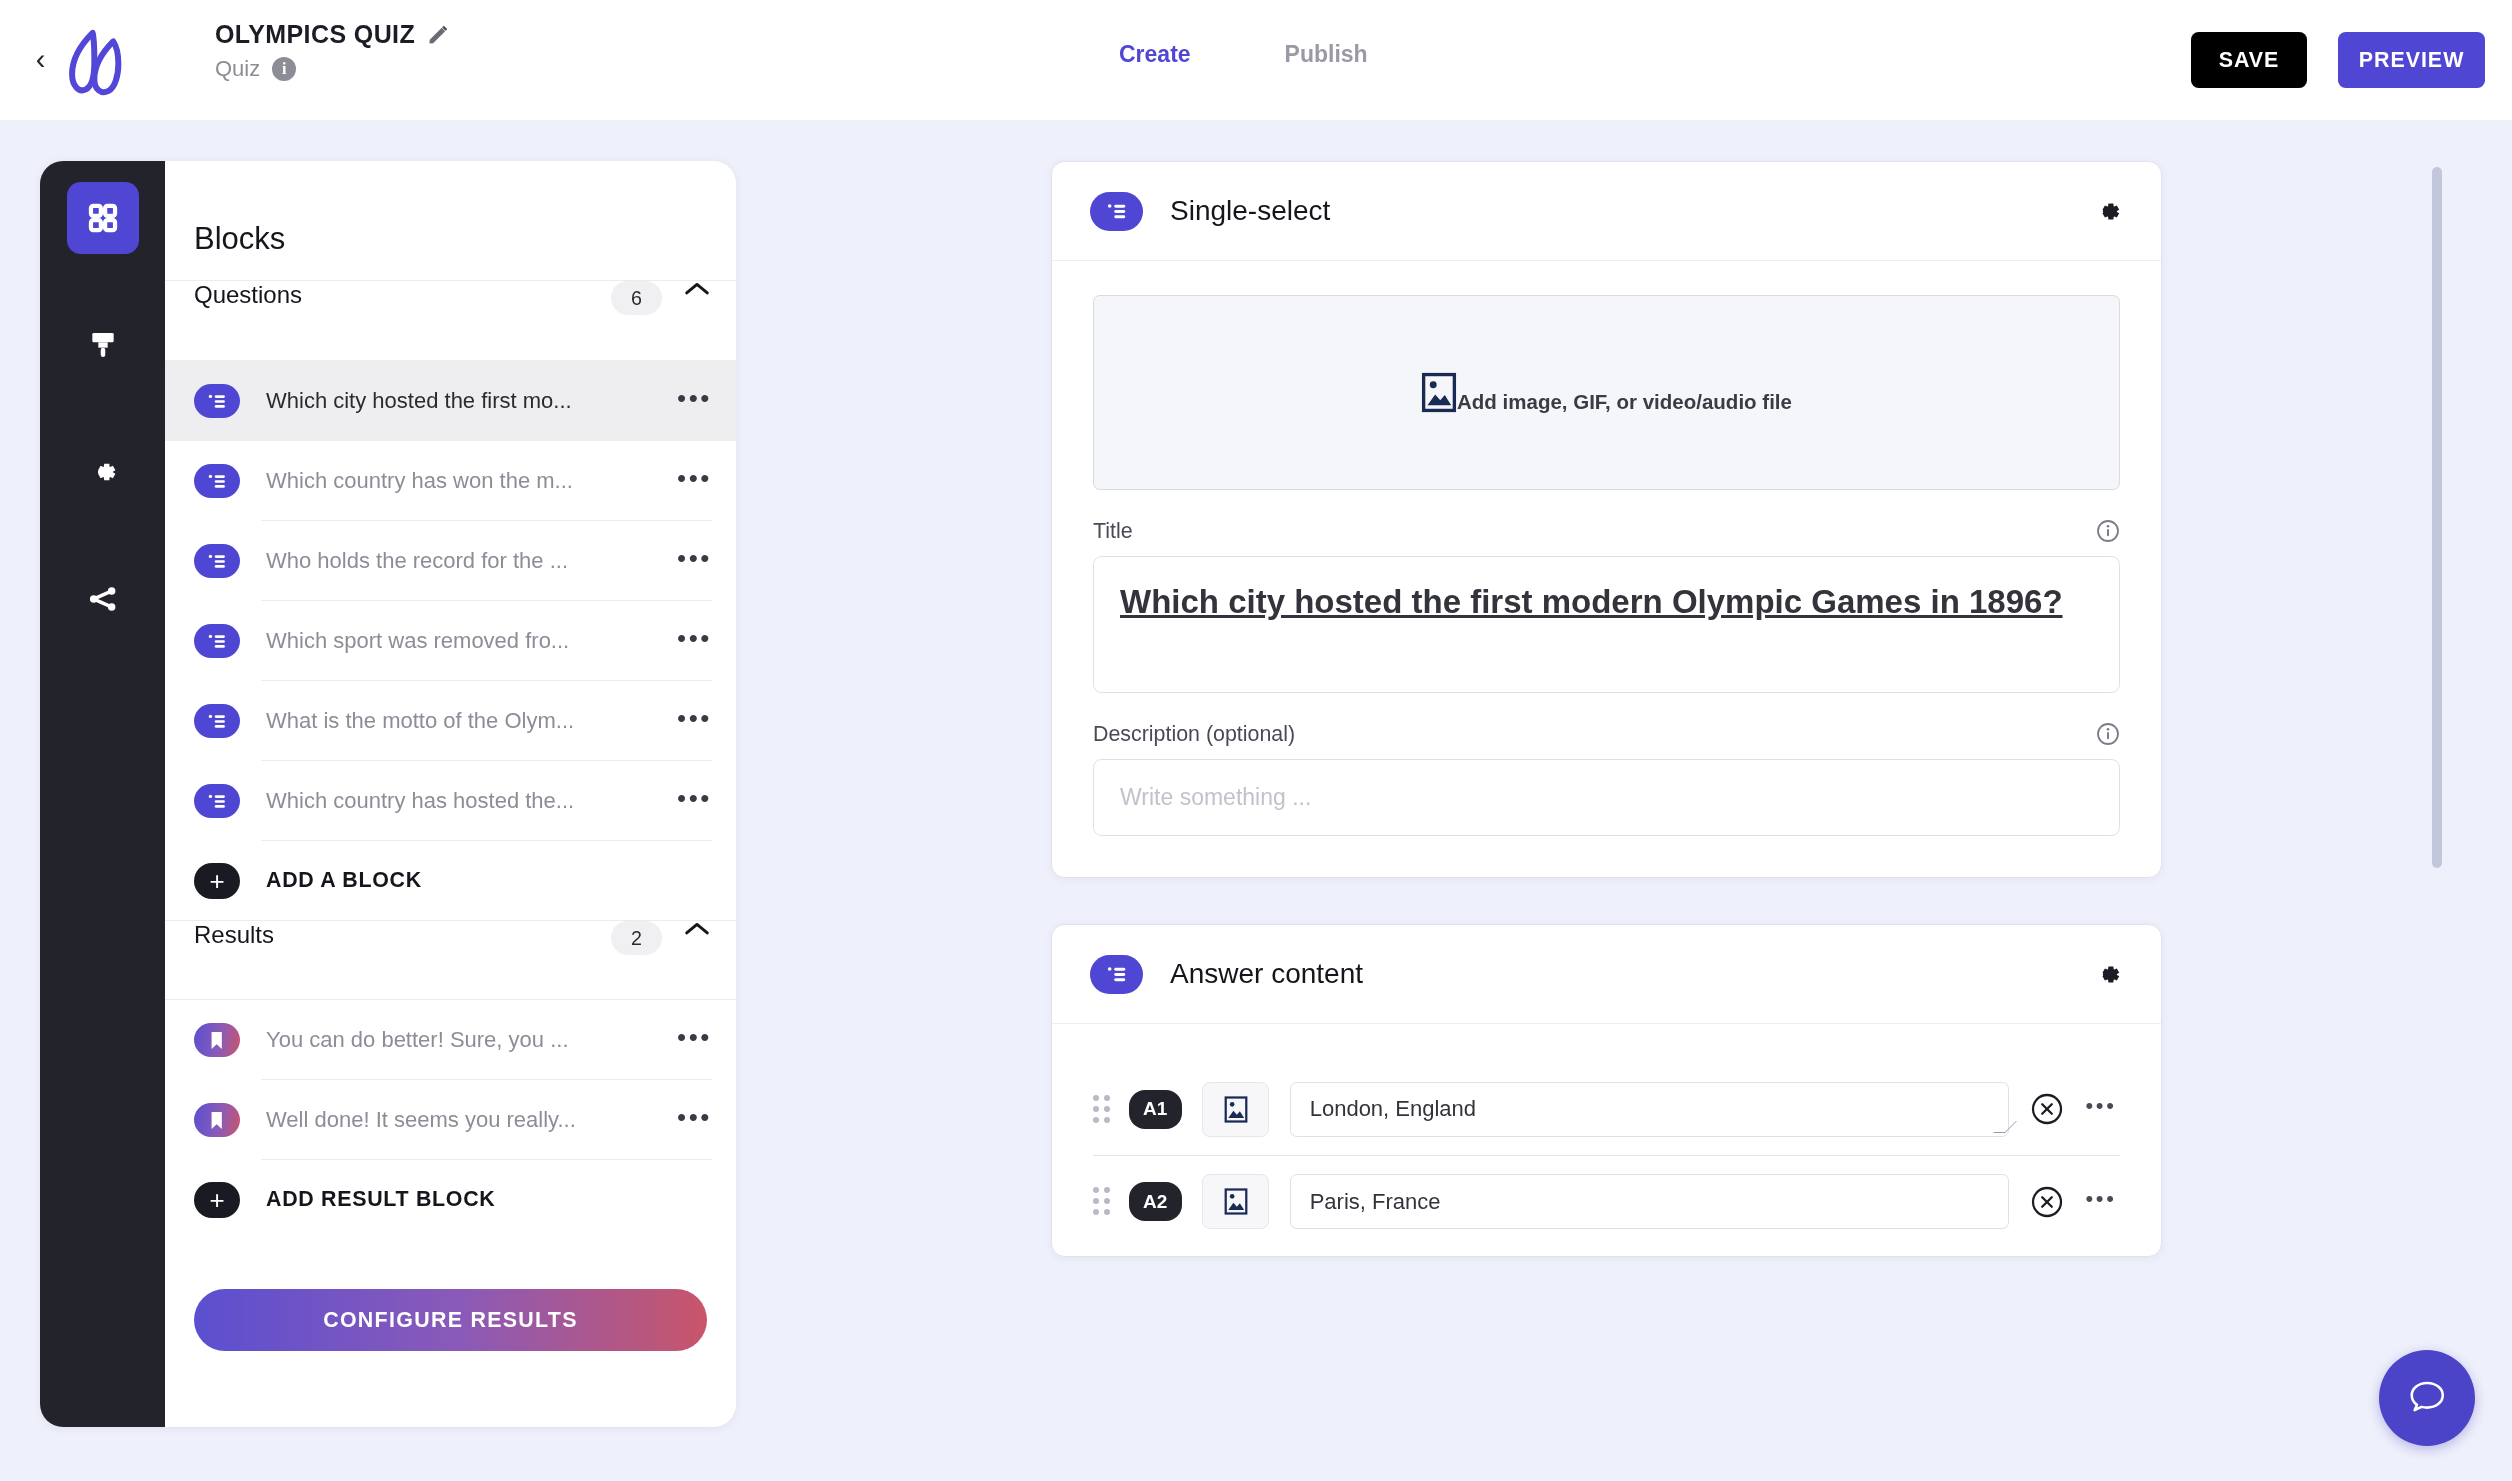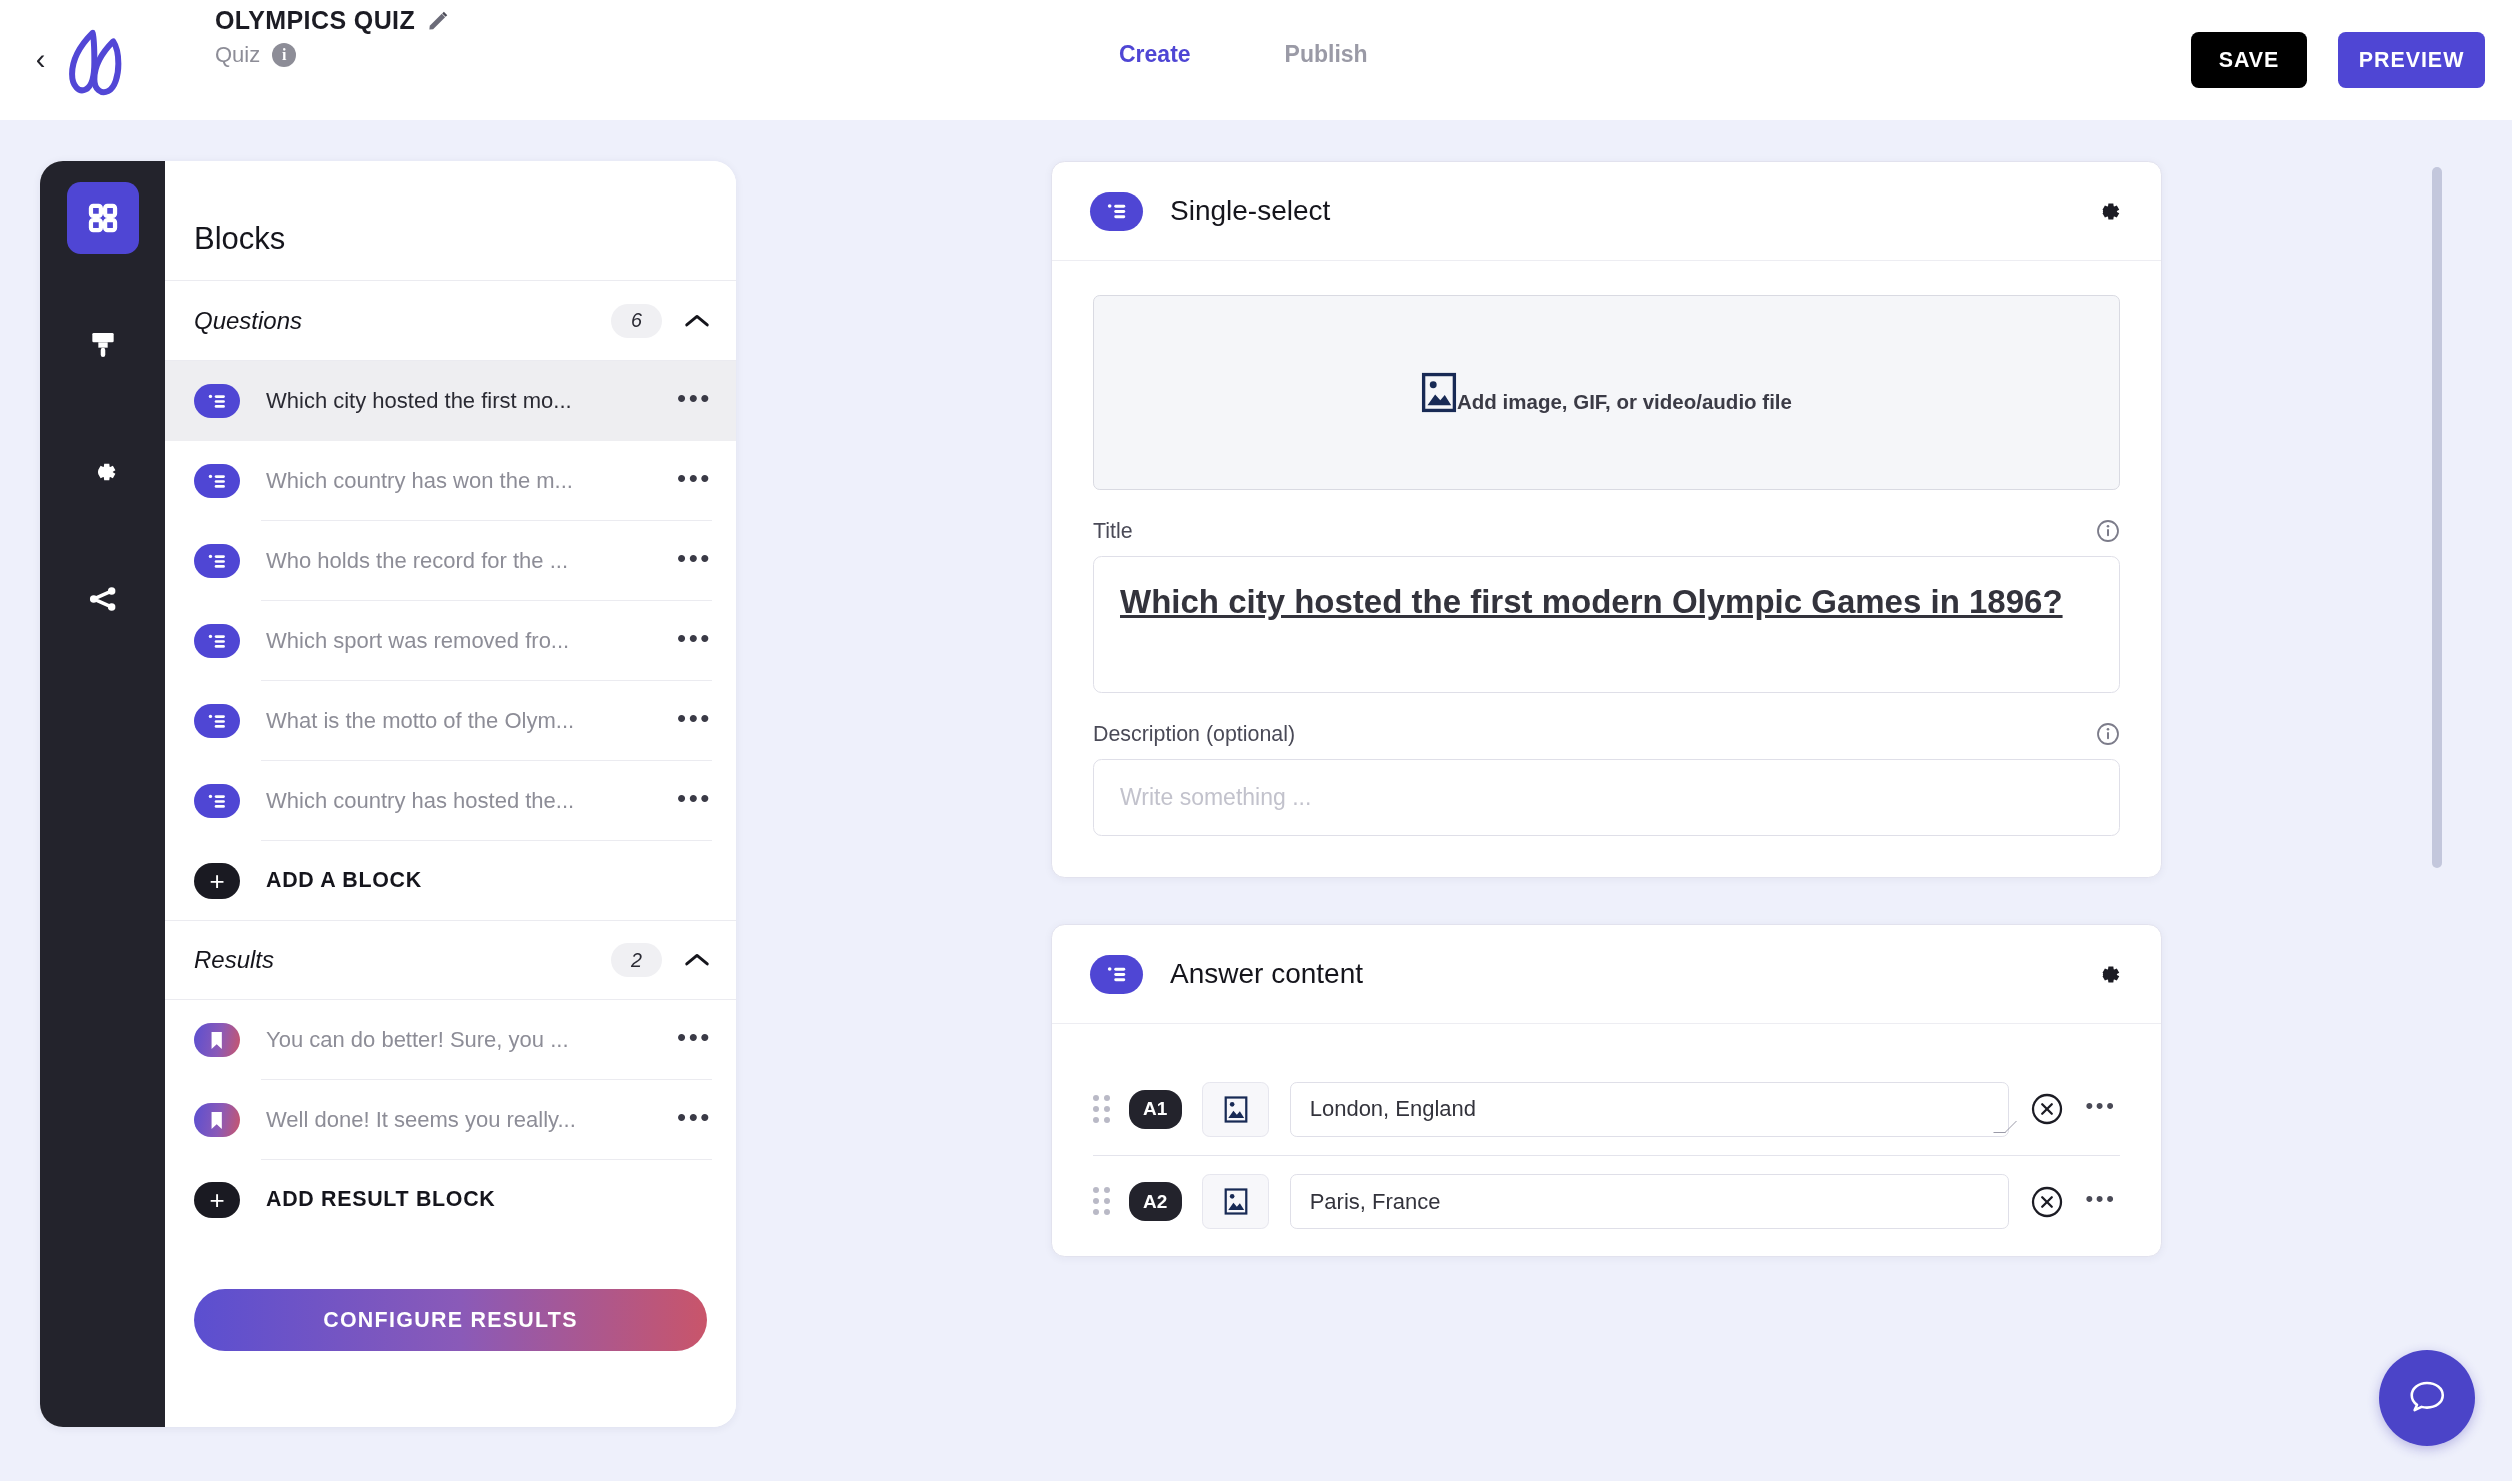--- a/index.html
+++ b/index.html
@@ -14,21 +14,21 @@
   .topbar {
     position: absolute; left: 0; top: 0; width: 2512px; height: 120px;
     background: #ffffff; display: flex; align-items: center;
   }
   .back-chevron {
     position: absolute; left: 26px; top: 44px; width: 29px; height: 31px;
     display: flex; align-items: center; justify-content: center;
     color: #23232b; font-size: 29px; line-height: 1;
   }
   .logo { position: absolute; left: 60px; top: 26px; width: 79px; height: 72px; }
-  .title-group { position: absolute; left: 215px; top: 6px; }
+  .title-group { position: absolute; left: 215px; top: 20px; }
   .quiz-title-row { display: flex; align-items: center; gap: 12px; }
   .quiz-title {
     font-size: 25px; font-weight: bold; letter-spacing: 0.4px; color: #1c1c24;
   }
   .pencil-icon { width: 22px; height: 22px; display:block; }
   .subtitle-row { display: flex; align-items: center; gap: 12px; margin-top: 6.8px; }
   .subtitle { font-size: 22px; color: #8d8d97; }
   .info-badge {
     width: 24px; height: 24px; border-radius: 50%; background: #8d8d97;
     color: #ffffff; font-size: 16px; font-weight: bold; line-height: 24px;
@@ -67,23 +67,22 @@
   .rail-item.active { background: #4f46d4; }
 
   .panel-body { flex: 1; height: 100%; background: #ffffff; position: relative; }
   .panel-head {
     height: 84px; display: flex; align-items: center; padding: 0 0 0 29px;
     border-bottom: 0.9px solid #ebebf0; margin-top: 36px;
   }
   .panel-head-title { font-size: 31px; color: #15151c; }
 
   .section-head {
-    height: 80px; display: flex; align-items: center; padding: 0 26px 0 29px;
+    height: 80px; display: flex; padding: 0 26px 0 29px;
     border-bottom: 0.9px solid #ebebf0;
-    font-style: italic;
   }
   .section-title { font-size: 24px; color: #15151c; flex: 1; }
   .count-badge {
     min-width: 51px; height: 34px; border-radius: 17px; background: #f0f0f3;
     color: #2a2a33; font-size: 19.7px; display: flex; align-items: center;
     justify-content: center; padding: 0 13.7px; margin-right: 22px;
   }
   .chevron-up { width: 26px; height: 15.4px; display: block; cursor: pointer; }
 
   .block-row {

